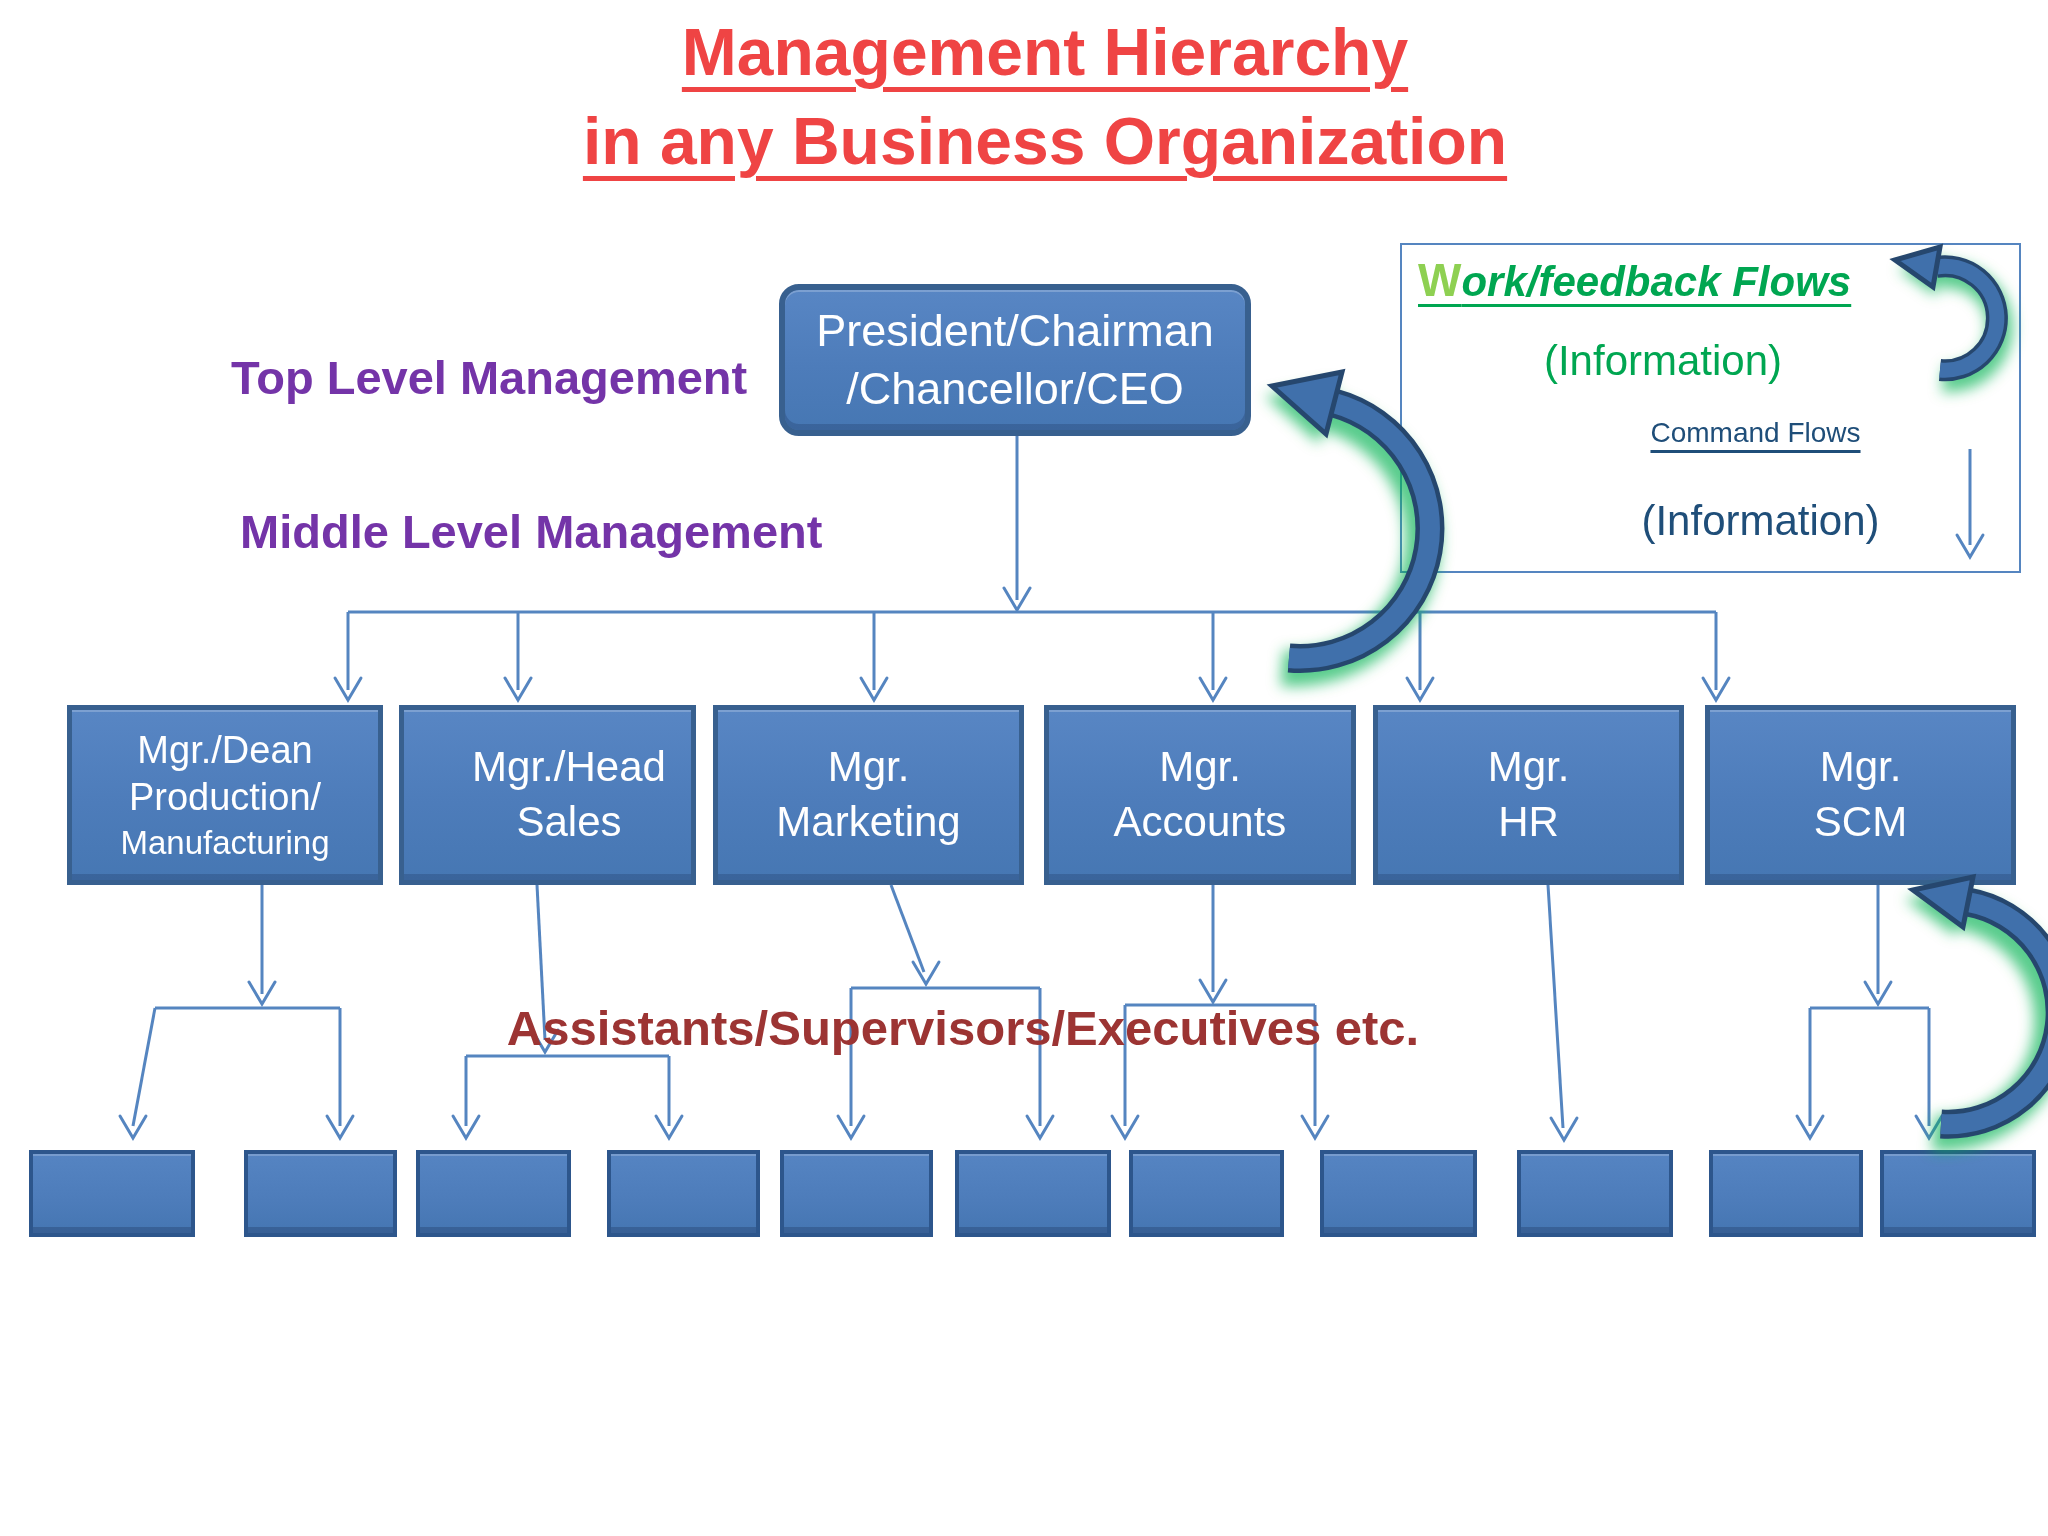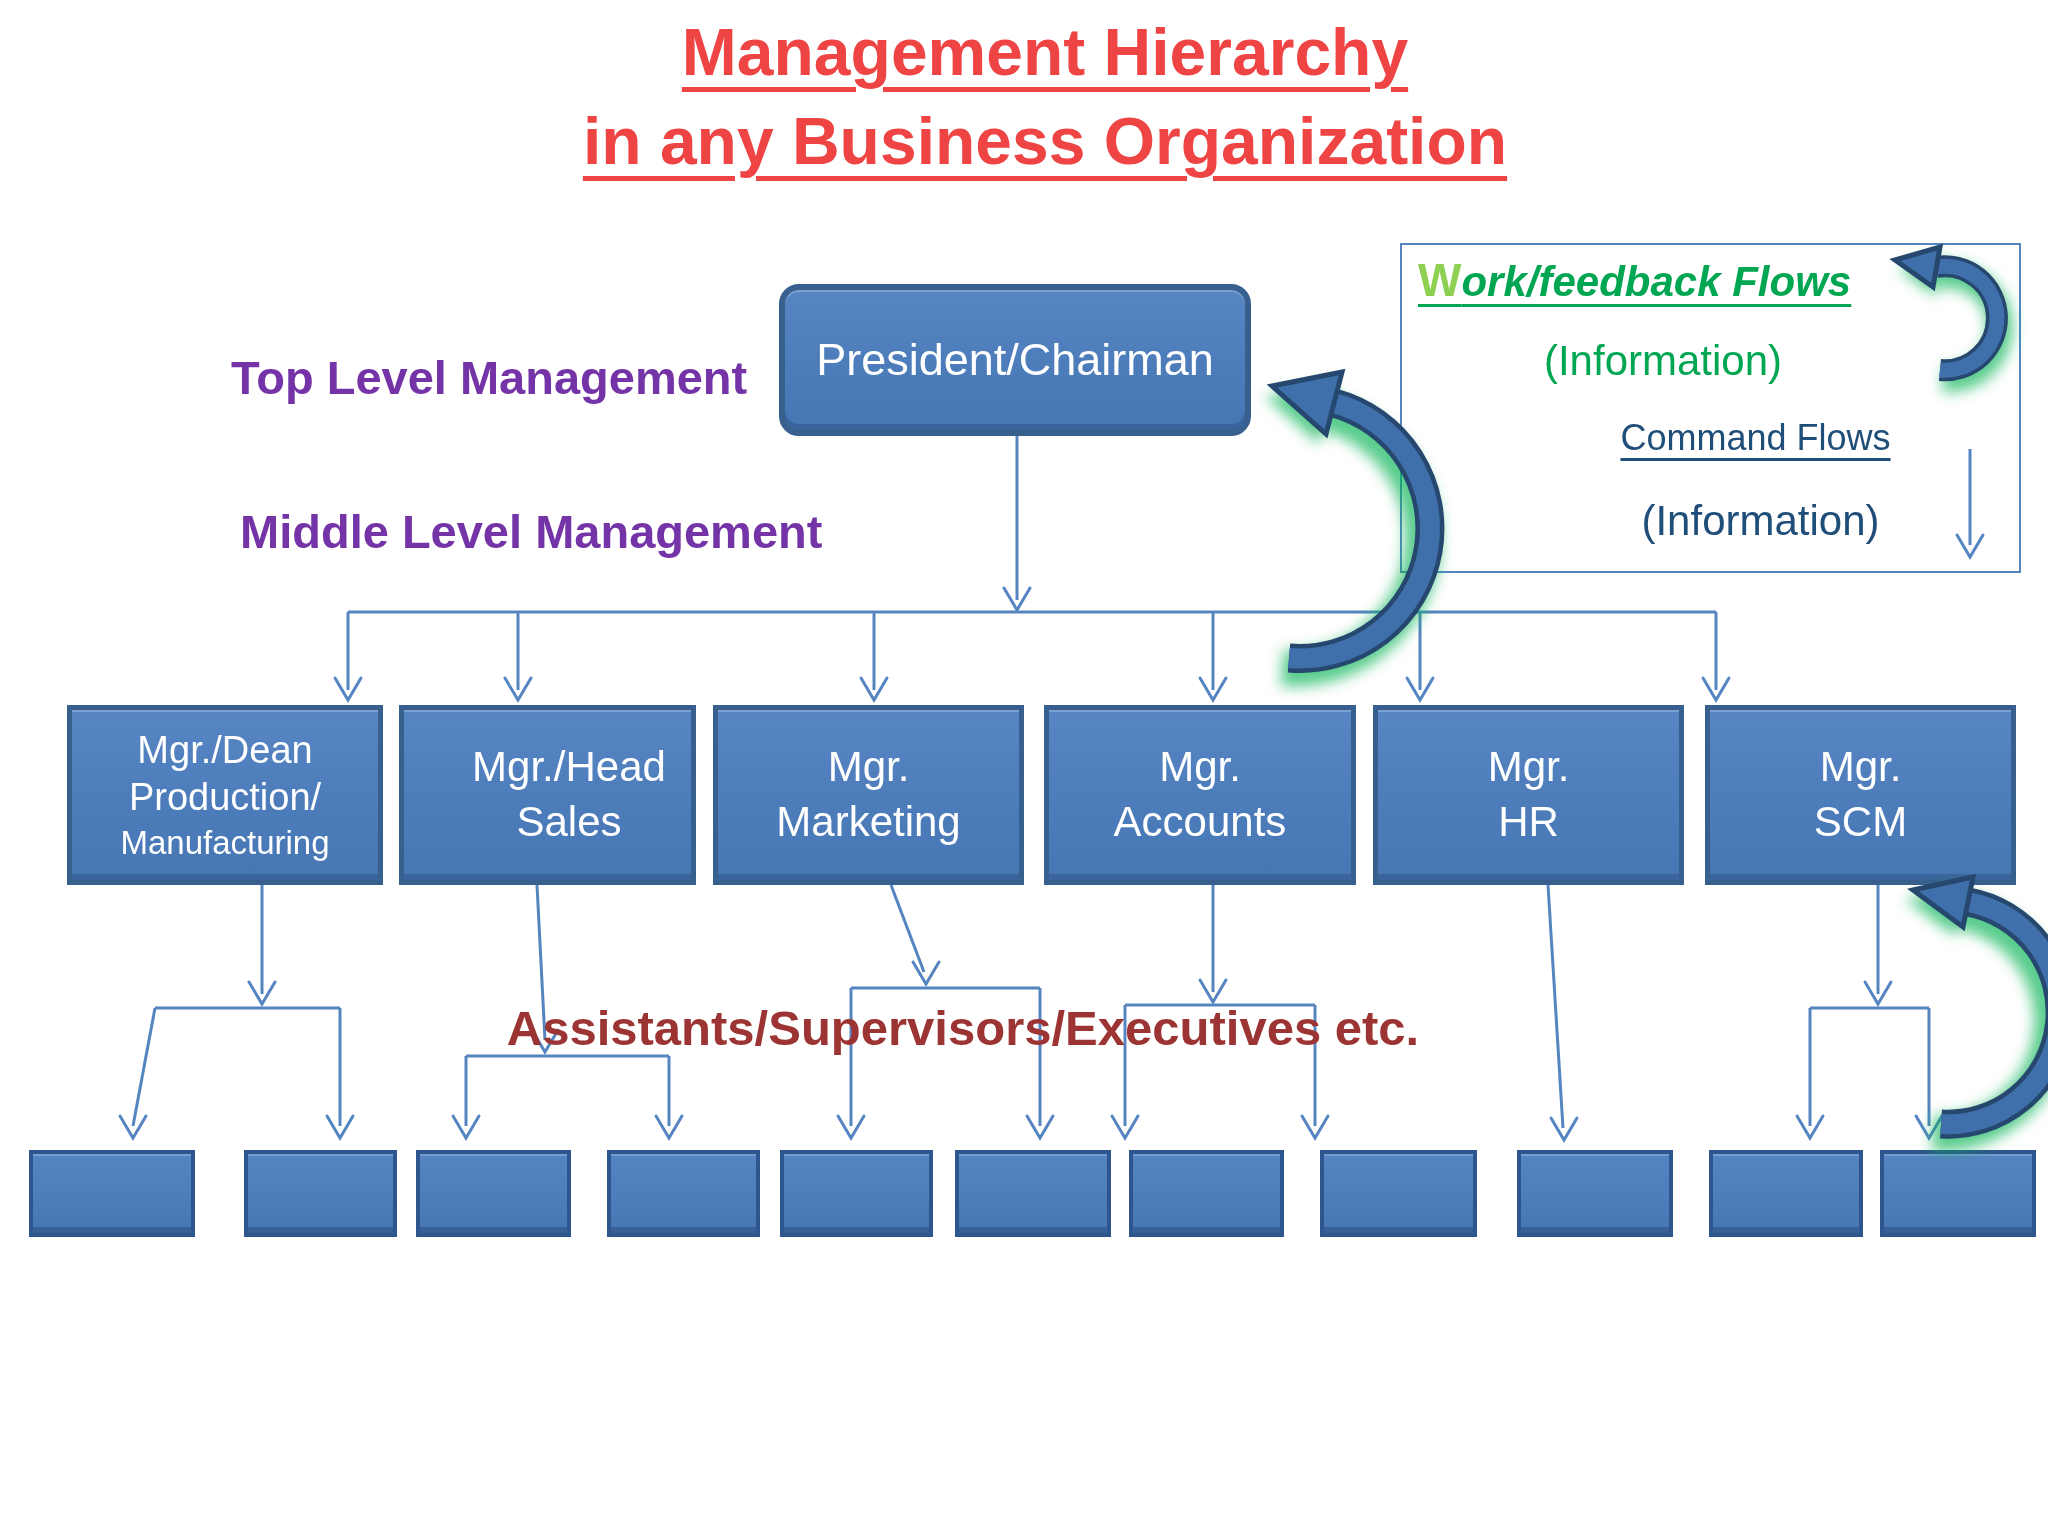--- a/index.html
+++ b/index.html
@@ -80,21 +80,21 @@
   }
   .legend .row{position:absolute;white-space:nowrap;}
   .lg-work{
     left:16px;top:8px;font-size:42px;color:#00a651;font-style:italic;font-weight:600;
     text-decoration:underline;text-decoration-thickness:3px;text-underline-offset:8px;
     text-decoration-color:#00a651;
   }
   .lg-work .winitial{color:#8ed052;font-style:normal;font-weight:bold;font-size:46px;}
   .lg-ginfo{left:0;right:95px;top:92px;text-align:center;font-size:42px;color:#00a651;}
   .lg-cmd{
-    left:90px;right:0;top:172px;text-align:center;font-size:36px;color:#1f4e79;font-weight:500;
+    left:90px;right:0;top:172px;text-align:center;font-size:28px;color:#1f4e79;font-weight:500;
     text-decoration:underline;text-decoration-thickness:3px;text-underline-offset:8px;
   }
   .lg-binfo{left:100px;right:0;top:252px;text-align:center;font-size:42px;color:#1f4e79;}
 
   
   .conn{stroke:#5585c0;stroke-width:3;fill:none;}
   .chev{stroke:#5585c0;stroke-width:3;fill:none;stroke-linecap:round;}
   .arc-glow{stroke:#00b050;stroke-width:36;fill:none;opacity:.65;}
   .head-glow{fill:#00b050;opacity:.65;}
   .arc-dark{stroke:#26476e;stroke-width:29;fill:none;}
@@ -193,20 +193,21 @@
     <div class="tline">in any Business Organization</div>
   </div>
 
   <div class="lvl lvl-top">Top Level Management</div>
   <div class="lvl lvl-mid">Middle Level Management</div>
 
   <div class="assistants">Assistants/Supervisors/Executives etc.</div>
 
   <div class="bluebox president">
     <span>President/Chairman</span>
+    <span>/Chancellor/CEO</span>
   </div>
 
   <div class="legend">
     <div class="row lg-work"><span class="winitial">W</span><span>ork/feedback Flows</span></div>
     <div class="row lg-ginfo">(Information)</div>
     <div class="row lg-cmd">Command Flows</div>
     <div class="row lg-binfo">(Information)</div>
   </div>
 
   <div class="bluebox mgr mgr-production">

